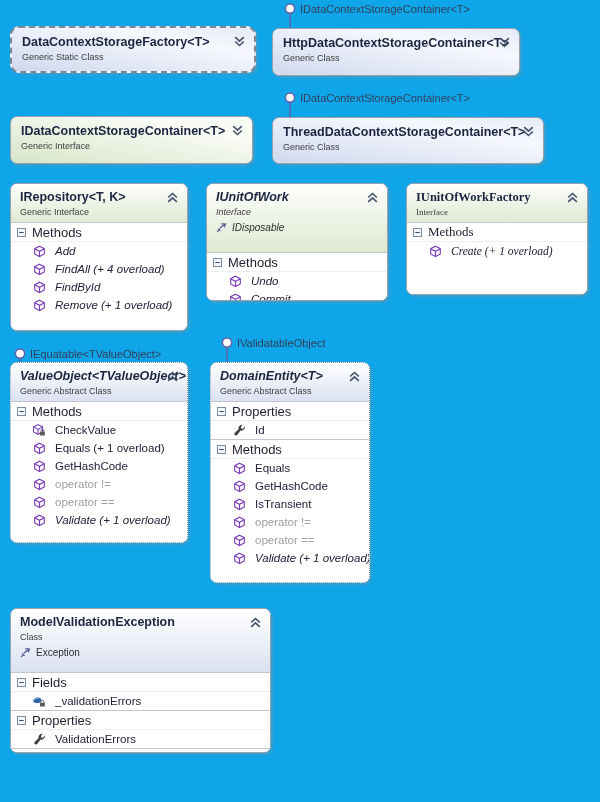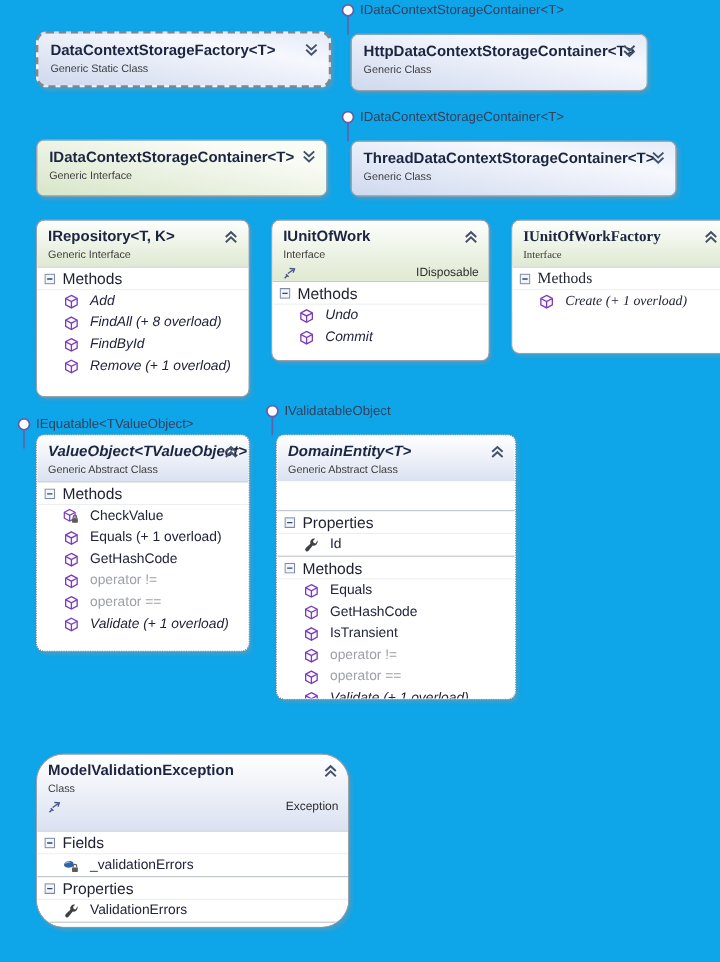--- a/index.html
+++ b/index.html
@@ -2,38 +2,38 @@
 <html><head>
 <meta charset="utf-8">
 <style>
   html,body{margin:0;padding:0;background:#ffffff;}
   #canvas{position:relative;width:600px;height:802px;background:#0ea5e9;overflow:hidden;
           font-family:"Liberation Sans", sans-serif;}
 
   
   .box{position:absolute;border:1px solid #9ba1ab;border-radius:7px;background:#ffffff;
        box-shadow:2px 2px 3px rgba(150,150,150,.35);overflow:hidden;
-       display:flex;flex-direction:column;box-sizing:border-box;margin-left:20px;}
+       display:flex;flex-direction:column;box-sizing:border-box;}
   .box.static{border:2px dashed #83868c;border-radius:9px;}
   .box.abstract{border:1px dotted #8e949e;}
 
   .hdr{position:relative;padding:6px 8px 14px 9px;}
   .blue  > .hdr{background:linear-gradient(to bottom,#ffffff 0%,#dae1f1 100%);}
   .green > .hdr{background:linear-gradient(to bottom,#fdfefc 0%,#dfe9d2 100%);}
   .box.collapsed.blue {background:linear-gradient(to top right,#cfd9ee 0%,#f6f8fd 70%,#e4eaf7 100%);}
   .box.collapsed.green{background:linear-gradient(to top right,#d7e5c8 0%,#f9fbf5 75%);}
   .box.collapsed .hdr{background:none;padding:7px 10px;}
-  .pb20 > .hdr{padding-bottom:4px;} .pb16 > .hdr{padding-bottom:0;} .pb13 > .hdr{padding-bottom:13px;}
+  .pb20 > .hdr{padding-bottom:4px;} .pb16 > .hdr{padding-bottom:18px;font-style:italic;} .pb13 > .hdr{padding-bottom:13px;}
 
   .title{font-size:12.5px;font-weight:bold;color:#1b2540;line-height:15px;padding-right:18px;
          white-space:nowrap;}
   .title.it{font-style:italic;}
   .sub{font-size:9px;color:#3c3c3c;line-height:12px;margin-top:1px;}
   .base{display:flex;align-items:center;gap:5px;height:14px;margin-top:2px;
-        font-size:10px;color:#2e2e2e;justify-content:space-between;}
+        font-size:10px;color:#2e2e2e;}
   .chev{position:absolute;top:7px;right:8px;width:13px;height:13px;cursor:pointer;}
 
   .body{flex:1;background:#ffffff;}
   .comp-h{display:flex;align-items:center;gap:6px;height:20px;padding:0 6px;
           background:#ffffff;border-top:1px solid #c3c7ce;border-bottom:1px solid #eceef1;
           font-size:13px;color:#1e2030;box-sizing:border-box;}
   .row{display:flex;align-items:center;gap:9px;height:18px;padding-left:21px;
        font-size:11.5px;color:#21233a;background:#ffffff;box-sizing:border-box;}
   .row .txt{white-space:nowrap;}
   .it{font-style:italic;}
@@ -168,21 +168,21 @@
           </span>
         <span class="txt it">Add</span>
         </div>
       <div class="row">
         <span class="ic">
             <svg width="13" height="13" viewBox="0 0 13 13">
               <path d="M6.5 1.2 L11.3 3.7 L11.3 9 L6.5 11.6 L1.7 9 L1.7 3.7 Z" fill="#fdfbff" stroke="#7a3db8" stroke-width="1.1"></path>
               <path d="M1.9 3.9 L6.5 6.3 L11.1 3.9 M6.5 6.3 L6.5 11.4" fill="none" stroke="#7a3db8" stroke-width="1.1"></path>
             </svg>
           </span>
-        <span class="txt it">FindAll (+ 8 overload)</span>
+        <span class="txt it">FindAll (+ 4 overload)</span>
         </div>
       <div class="row">
         <span class="ic">
             <svg width="13" height="13" viewBox="0 0 13 13">
               <path d="M6.5 1.2 L11.3 3.7 L11.3 9 L6.5 11.6 L1.7 9 L1.7 3.7 Z" fill="#fdfbff" stroke="#7a3db8" stroke-width="1.1"></path>
               <path d="M1.9 3.9 L6.5 6.3 L11.1 3.9 M6.5 6.3 L6.5 11.4" fill="none" stroke="#7a3db8" stroke-width="1.1"></path>
             </svg>
           </span>
         <span class="txt it">FindById</span>
         </div>
@@ -359,21 +359,21 @@
             <svg width="13" height="13" viewBox="0 0 13 13">
               <path d="M6.5 1.2 L11.3 3.7 L11.3 9 L6.5 11.6 L1.7 9 L1.7 3.7 Z" fill="#fdfbff" stroke="#7a3db8" stroke-width="1.1"></path>
               <path d="M1.9 3.9 L6.5 6.3 L11.1 3.9 M6.5 6.3 L6.5 11.4" fill="none" stroke="#7a3db8" stroke-width="1.1"></path>
             </svg>
           </span>
         <span class="txt it">Validate (+ 1 overload)</span>
         </div>
     </div>
   </div>
 
-  <div class="box blue abstract pb20" style="left:210px;top:362px;width:200px;height:221px;gap:24px;">
+  <div class="box blue abstract pb20" style="left:210px;top:362px;width:160px;height:221px;">
     <div class="hdr">
       <div class="title it">DomainEntity&lt;T&gt;</div>
       <div class="sub">Generic Abstract Class</div>
       <span class="chev ic">
           <svg width="13" height="13" viewBox="0 0 12 12" fill="none" stroke="#44516b" stroke-width="1.5">
             <path d="M2 6 L6 2.3 L10 6"></path>
             <path d="M2 10 L6 6.3 L10 10"></path>
           </svg>
         </span>
     </div>
@@ -454,21 +454,21 @@
             <svg width="13" height="13" viewBox="0 0 13 13">
               <path d="M6.5 1.2 L11.3 3.7 L11.3 9 L6.5 11.6 L1.7 9 L1.7 3.7 Z" fill="#fdfbff" stroke="#7a3db8" stroke-width="1.1"></path>
               <path d="M1.9 3.9 L6.5 6.3 L11.1 3.9 M6.5 6.3 L6.5 11.4" fill="none" stroke="#7a3db8" stroke-width="1.1"></path>
             </svg>
           </span>
         <span class="txt it">Validate (+ 1 overload)</span>
         </div>
     </div>
   </div>
 
-  <div class="box blue pb13" style="left:10px;top:628px;width:261px;height:145px;border-radius:23px;">
+  <div class="box blue pb13" style="left:10px;top:608px;width:261px;height:145px;">
     <div class="hdr">
       <div class="title">ModelValidationException</div>
       <div class="sub">Class</div>
       <div class="base">
         <span class="ic" style="width:11px;height:11px;">
             <svg width="11" height="11" viewBox="0 0 11 11">
               <g fill="none" stroke="#49548c" stroke-width="1.2">
                 <path d="M1.2 9.8 L3.4 7.6"></path>
                 <path d="M2.3 6.5 L4.5 8.7"></path>
                 <path d="M3.9 5.9 L8.6 2.6"></path>

